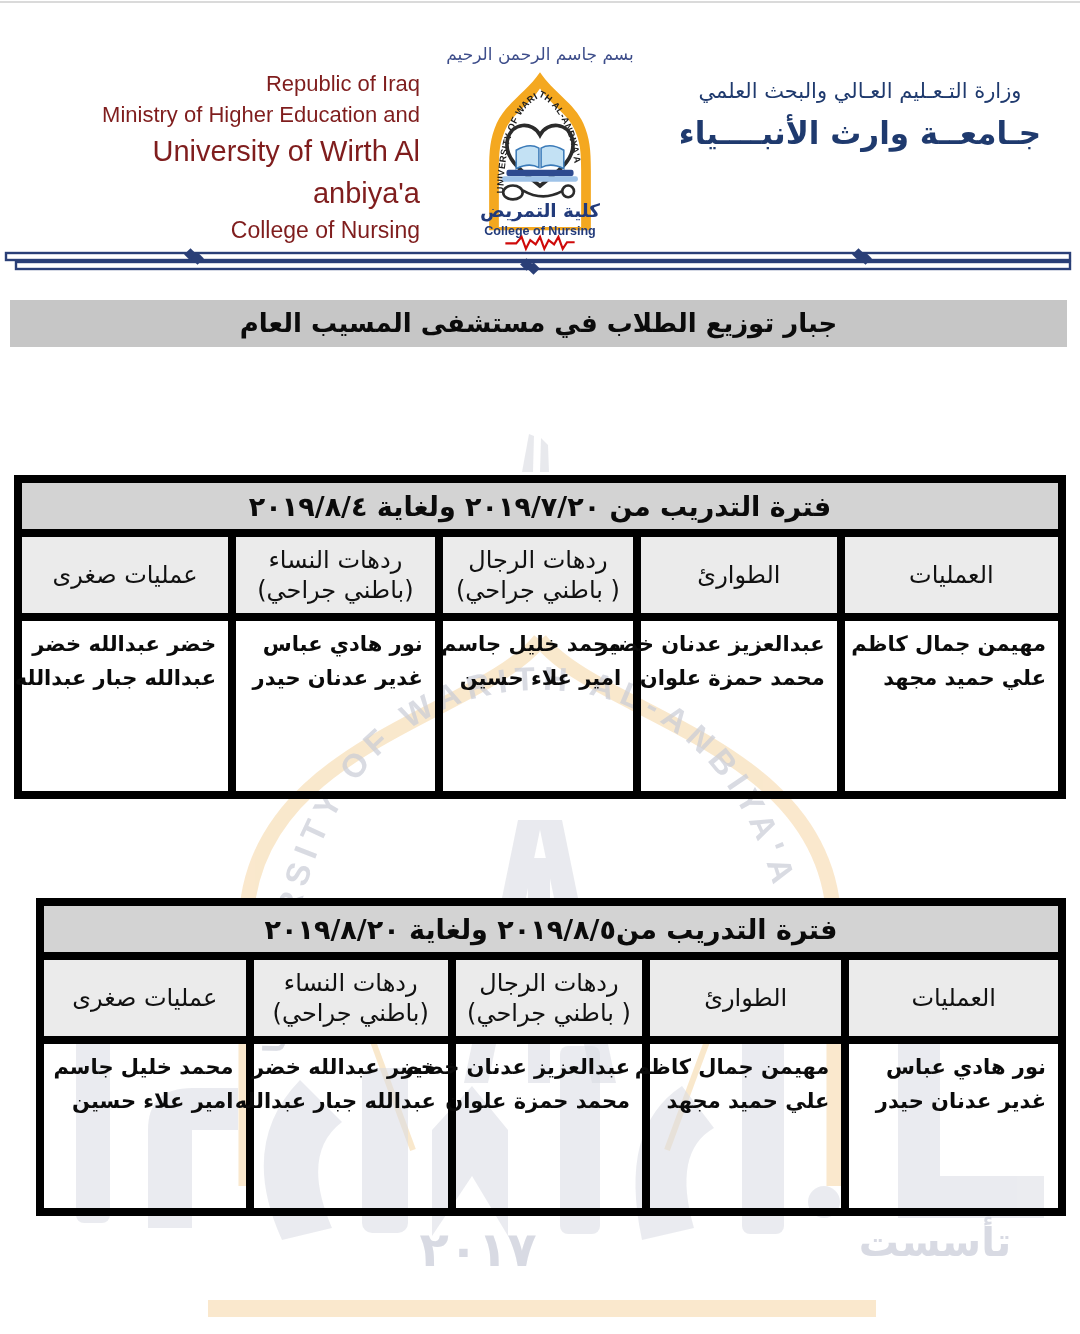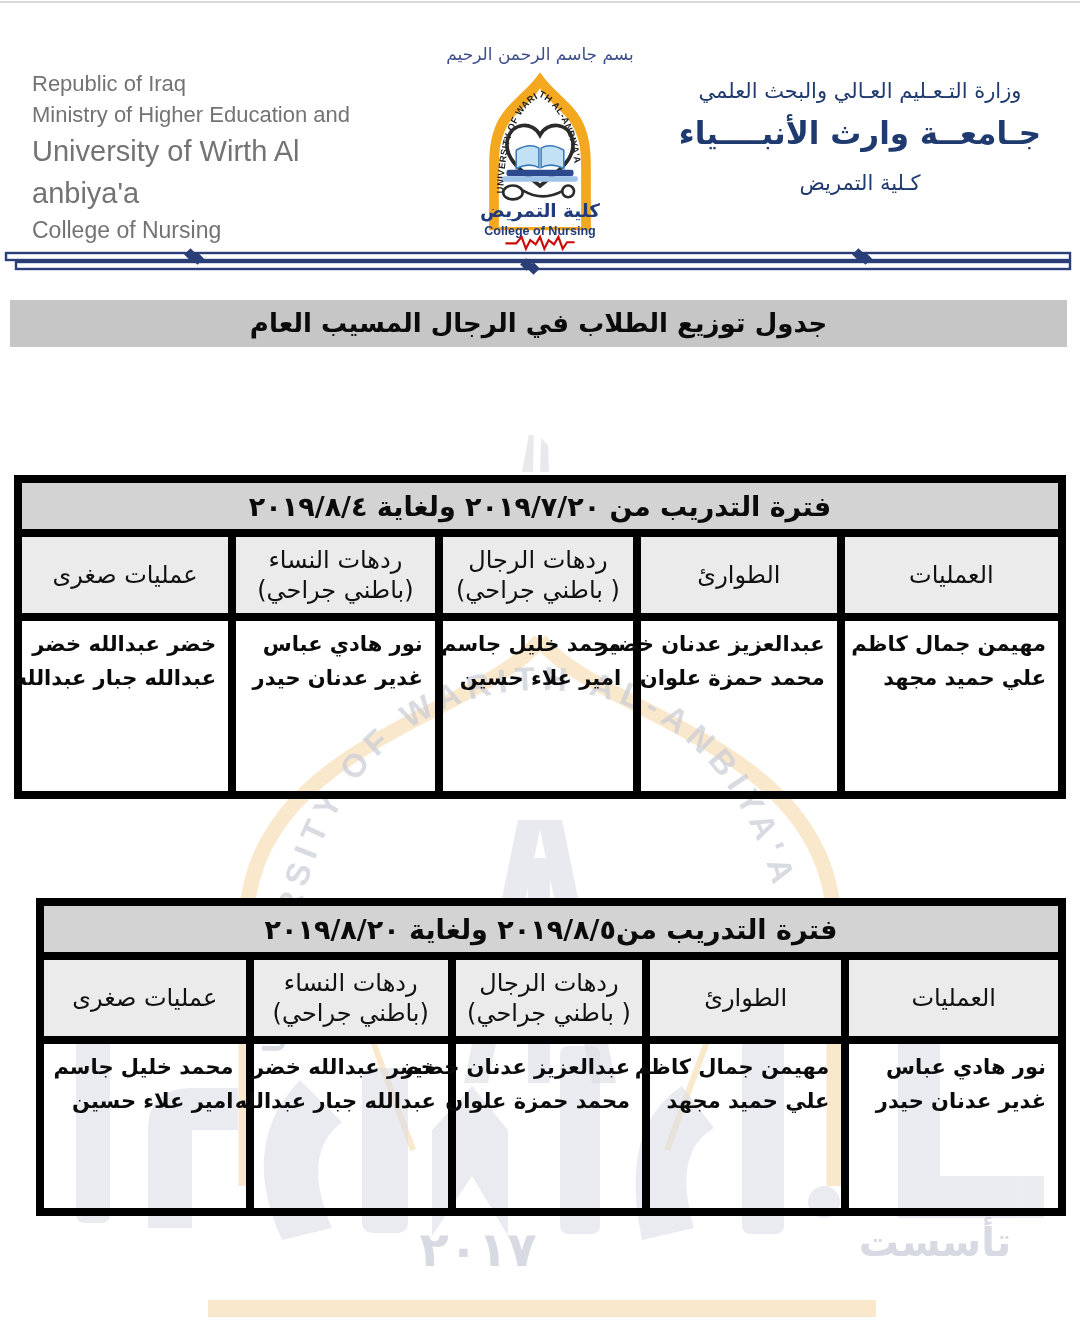--- a/index.html
+++ b/index.html
@@ -1,22 +1,22 @@
 <!DOCTYPE html>
 <html lang="ar"><head>
 <meta charset="utf-8">
 <style>
   html,body{margin:0;padding:0;}
   body{width:1080px;height:1334px;position:relative;background:#ffffff;overflow:hidden;
        font-family:"DejaVu Sans",sans-serif;}
   .hairline{position:absolute;top:1px;left:0;width:100%;height:2px;background:#dadada;}
 
   
-  .hdr-en{position:absolute;left:32px;top:68px;width:380px;text-align:left;
-          color:#737373;font-family:"Liberation Sans",sans-serif;z-index:3;}
+  .hdr-en{position:absolute;left:40px;top:68px;width:380px;text-align:right;
+          color:#7f1d1d;font-family:"Liberation Sans",sans-serif;z-index:3;}
   .hdr-en .l{font-size:22px;line-height:31px;}
   .hdr-en .big{font-size:29px;line-height:42px;}
   .hdr-en .sub{font-size:23px;line-height:32px;}
   .bismillah{position:absolute;left:420px;top:44px;width:240px;text-align:center;
              color:#3d4d8a;font-size:17px;direction:rtl;z-index:3;}
   .logo-wrap{position:absolute;left:452px;top:68px;width:176px;height:176px;z-index:3;}
   .hdr-ar{position:absolute;left:650px;top:76px;width:420px;text-align:center;
           color:#1f3a6e;direction:rtl;z-index:3;}
   .hdr-ar .a1{font-size:21px;line-height:30px;}
   .hdr-ar .a2{font-size:31px;line-height:46px;margin-top:4px;font-weight:bold;}
@@ -82,42 +82,41 @@
       <path d="M64,113 C76,120 89,120 100,114" fill="none" stroke="#2b2b2b" stroke-width="2.4"></path>
       <text x="80" y="138" font-size="17" font-weight="bold" fill="#223b7b" text-anchor="middle">كلية التمريض</text>
       <text x="80" y="154" font-size="11.6" font-weight="bold" fill="#223b7b" text-anchor="middle" font-family="Liberation Sans,sans-serif">College of Nursing</text>
       <polyline points="48,162 58,162 63,156 67,167 71,159 76,163 80,156 84,167 88,159 93,163 97,156 101,167 105,161 112,161" fill="none" stroke="#cf0a0a" stroke-width="2"></polyline>
     </svg>
   </div>
 
   <div class="hdr-ar">
     <div class="a1">وزارة التـعـليم العـالي والبحث العلمي</div>
     <div class="a2">جـامعــة وارث الأنبــــياء</div>
-    <div class="a3">كـلية التمريض</div>
   </div>
 </header>
 
 <svg class="separator" viewBox="0 0 1080 36">
   <rect x="6" y="7" width="1064" height="7" fill="#ffffff" stroke="#2a3f77" stroke-width="2.4"></rect>
   <rect x="16" y="16" width="1054" height="7" fill="#ffffff" stroke="#2a3f77" stroke-width="2.4"></rect>
   <g fill="#2a3f77">
     <rect x="186" y="4" width="9" height="9" transform="rotate(45 190.5 8.5)"></rect>
     <rect x="193" y="8" width="9" height="9" transform="rotate(45 197.5 12.5)"></rect>
   </g>
   <g fill="#2a3f77">
     <rect x="854" y="4" width="9" height="9" transform="rotate(45 858.5 8.5)"></rect>
     <rect x="861" y="8" width="9" height="9" transform="rotate(45 865.5 12.5)"></rect>
   </g>
   <g fill="#2a3f77">
     <rect x="522" y="14" width="9" height="9" transform="rotate(45 526.5 18.5)"></rect>
     <rect x="529" y="18" width="9" height="9" transform="rotate(45 533.5 22.5)"></rect>
   </g>
 </svg>
 
-<div class="title-bar">جدول توزيع الطلاب في الرجال المسيب العام</div>
+<div class="title-bar">جبار توزيع الطلاب في مستشفى المسيب العام</div>
 
 <svg class="watermark" viewBox="0 0 1080 902">
   <g opacity="0.55" fill="#d6d8e0">
     <path d="M522,44 L529,6 L534,8 L533,44 Z"></path>
     <path d="M540,44 L541,10 L548,17 L549,44 Z"></path>
   </g>
   <g stroke="#f6d9ab" fill="none" opacity="0.6">
     <path d="M540,212 C480,288 246,318 246,500 L246,758" stroke-width="15"></path>
     <path d="M540,212 C600,288 834,318 834,500 L834,758" stroke-width="15"></path>
     <path d="M333,505 L413,722" stroke-width="6"></path>

